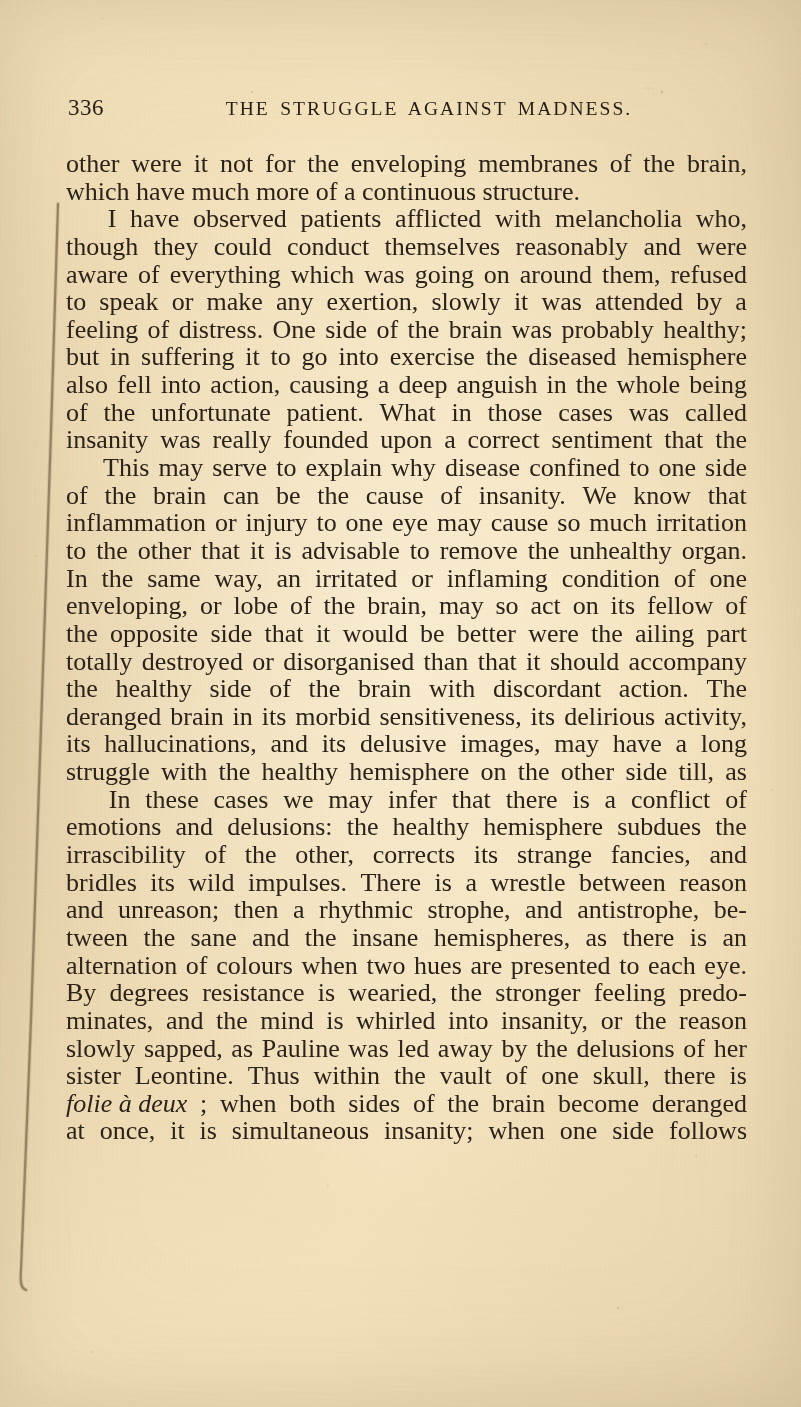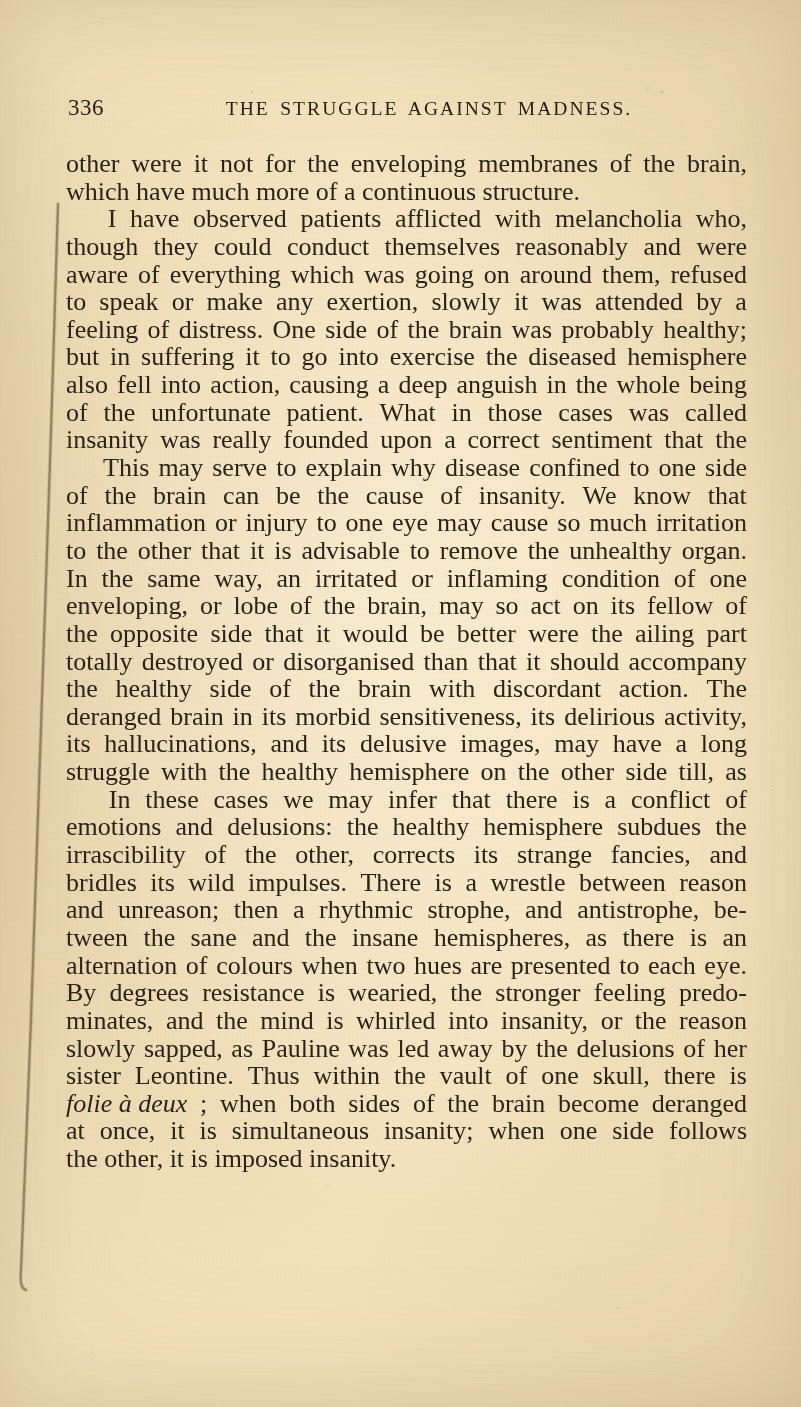--- a/index.html
+++ b/index.html
@@ -596,18 +596,17 @@
         <span>once,</span>
         <span>it</span>
         <span>is</span>
         <span>simultaneous</span>
         <span>insanity;</span>
         <span>when</span>
         <span>one</span>
         <span>side</span>
         <span>follows</span>
       </div>
-      <div class="line flush">the other, it is imposed insanity.</div>
     </div>
 
   <div class="specks"></div>
   <div class="vignette"></div>
 </div>
 
 </body></html>

